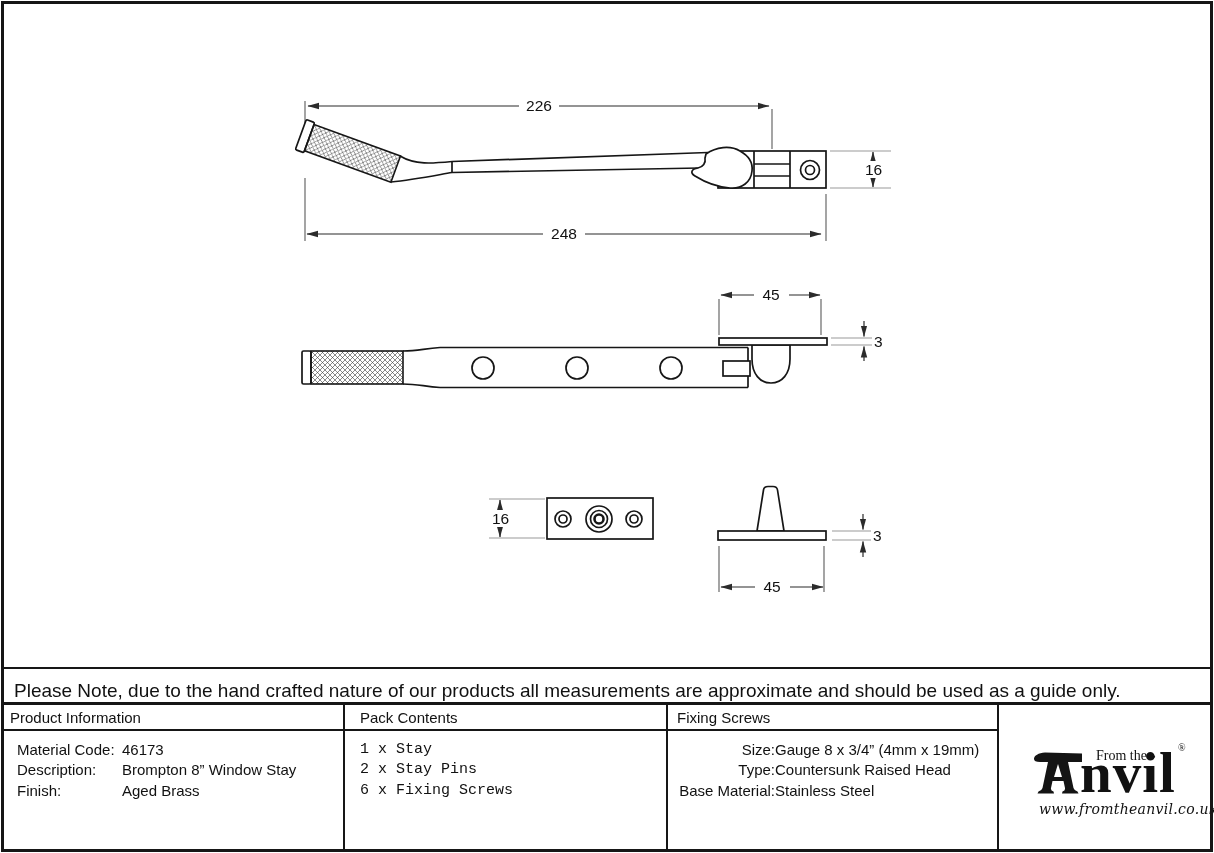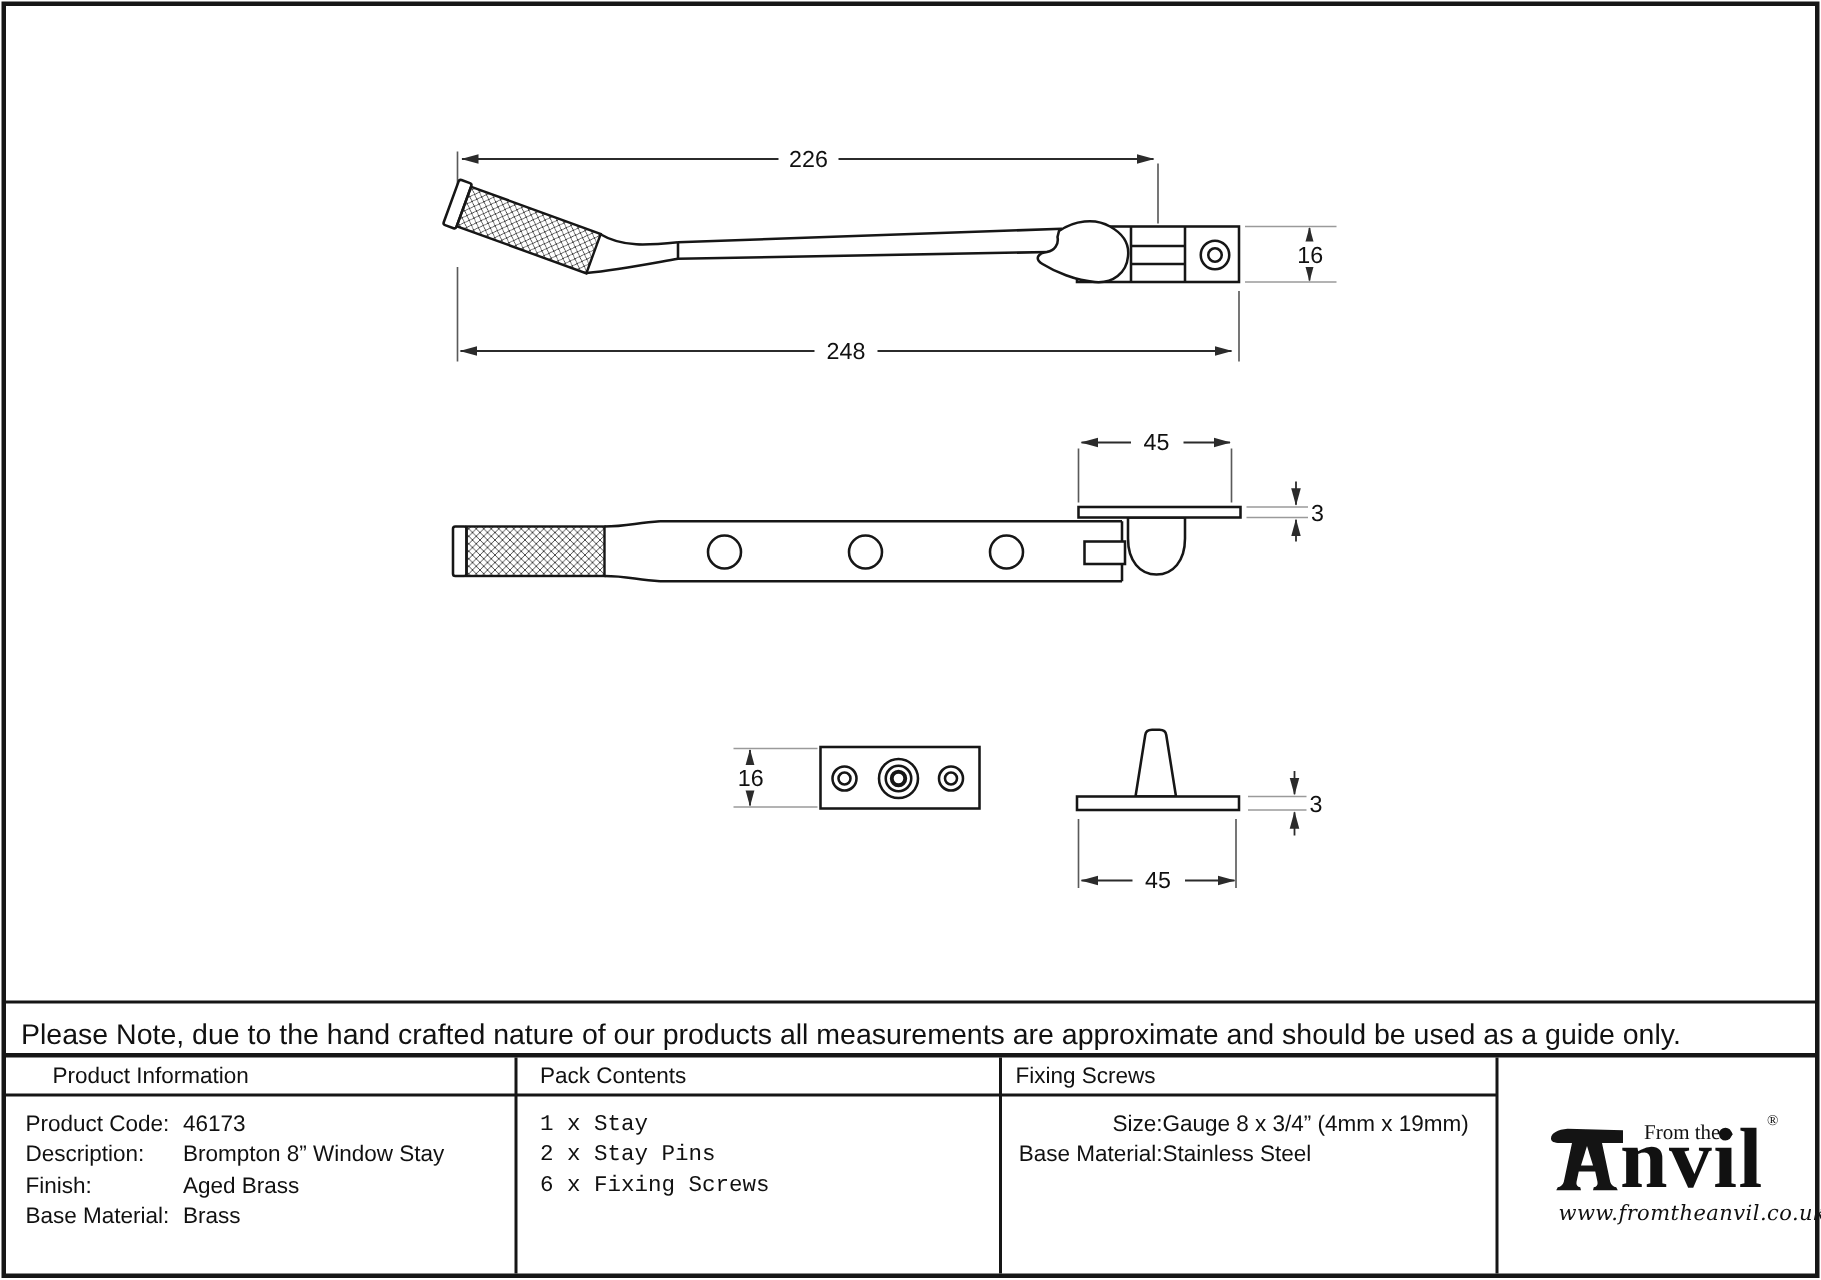--- a/index.html
+++ b/index.html
@@ -167,48 +167,48 @@
 
 <div class="hline" style="left:2px;right:2px;top:667px;height:2px;"></div>
 <div class="hline" style="left:2px;right:2px;top:702px;height:3px;"></div>
 <div class="hline" style="left:2px;width:996px;top:729px;height:2px;"></div>
 <div class="vline" style="left:343px;top:705px;bottom:4px;width:2px;"></div>
 <div class="vline" style="left:666px;top:705px;bottom:4px;width:2px;"></div>
 <div class="vline" style="left:997px;top:705px;bottom:4px;width:2px;"></div>
 
 <div class="note-text">Please Note, due to the hand crafted nature of our products all measurements are approximate and should be used as a guide only.</div>
 
-<div class="col-title" style="left:35px;">Product Information</div>
+<div class="col-title" style="left:10px;">Product Information</div>
 <div class="col-title" style="left:360px;">Pack Contents</div>
 <div class="col-title" style="left:677px;">Fixing Screws</div>
 
 <div class="cell-rows pi" style="left:17px;">
   <div>
-    <span class="lbl">Product Code:</span><span>46173</span>
+    <span class="lbl">Material Code:</span><span>46173</span>
   </div>
   <div>
     <span class="lbl">Description:</span><span>Brompton 8” Window Stay</span>
   </div>
   <div>
     <span class="lbl">Finish:</span><span>Aged Brass</span>
-  </div>
-  <div>
-    <span class="lbl">Base Material:</span><span>Brass</span>
   </div>
 </div>
 
 <div class="cell-rows" style="left:360px;font-family:Liberation Mono, monospace;">
   <div>1 x Stay</div>
   <div>2 x Stay Pins</div>
   <div>6 x Fixing Screws</div>
 </div>
 
 <div class="cell-rows fs" style="left:677px;">
   <div>
     <span class="lbl">Size:</span><span>Gauge 8 x 3/4” (4mm x 19mm)</span>
+  </div>
+  <div>
+    <span class="lbl">Type:</span><span>Countersunk Raised Head</span>
   </div>
   <div>
     <span class="lbl">Base Material:</span><span>Stainless Steel</span>
   </div>
 </div>
 
 <div class="logo-cell">
   <svg class="anvil-a" viewBox="0 0 100 90">
     <path fill="#141414" d="M2 20 C2 13 11 8 24 7 L98 9 L98 26 L70 26 L81 78 Q83 84 89 85 L91 89 L58 89 L59 85 Q65 84 64 78 L61 64 L39 64 L36 78 Q35 84 41 85 L42 89 L9 89 L11 85 Q17 84 19 78 L30 26 L14 26 C6 26 2 24 2 20 Z"></path>
     <path fill="#ffffff" d="M42 56 L58 56 L50 30 Z"></path>

